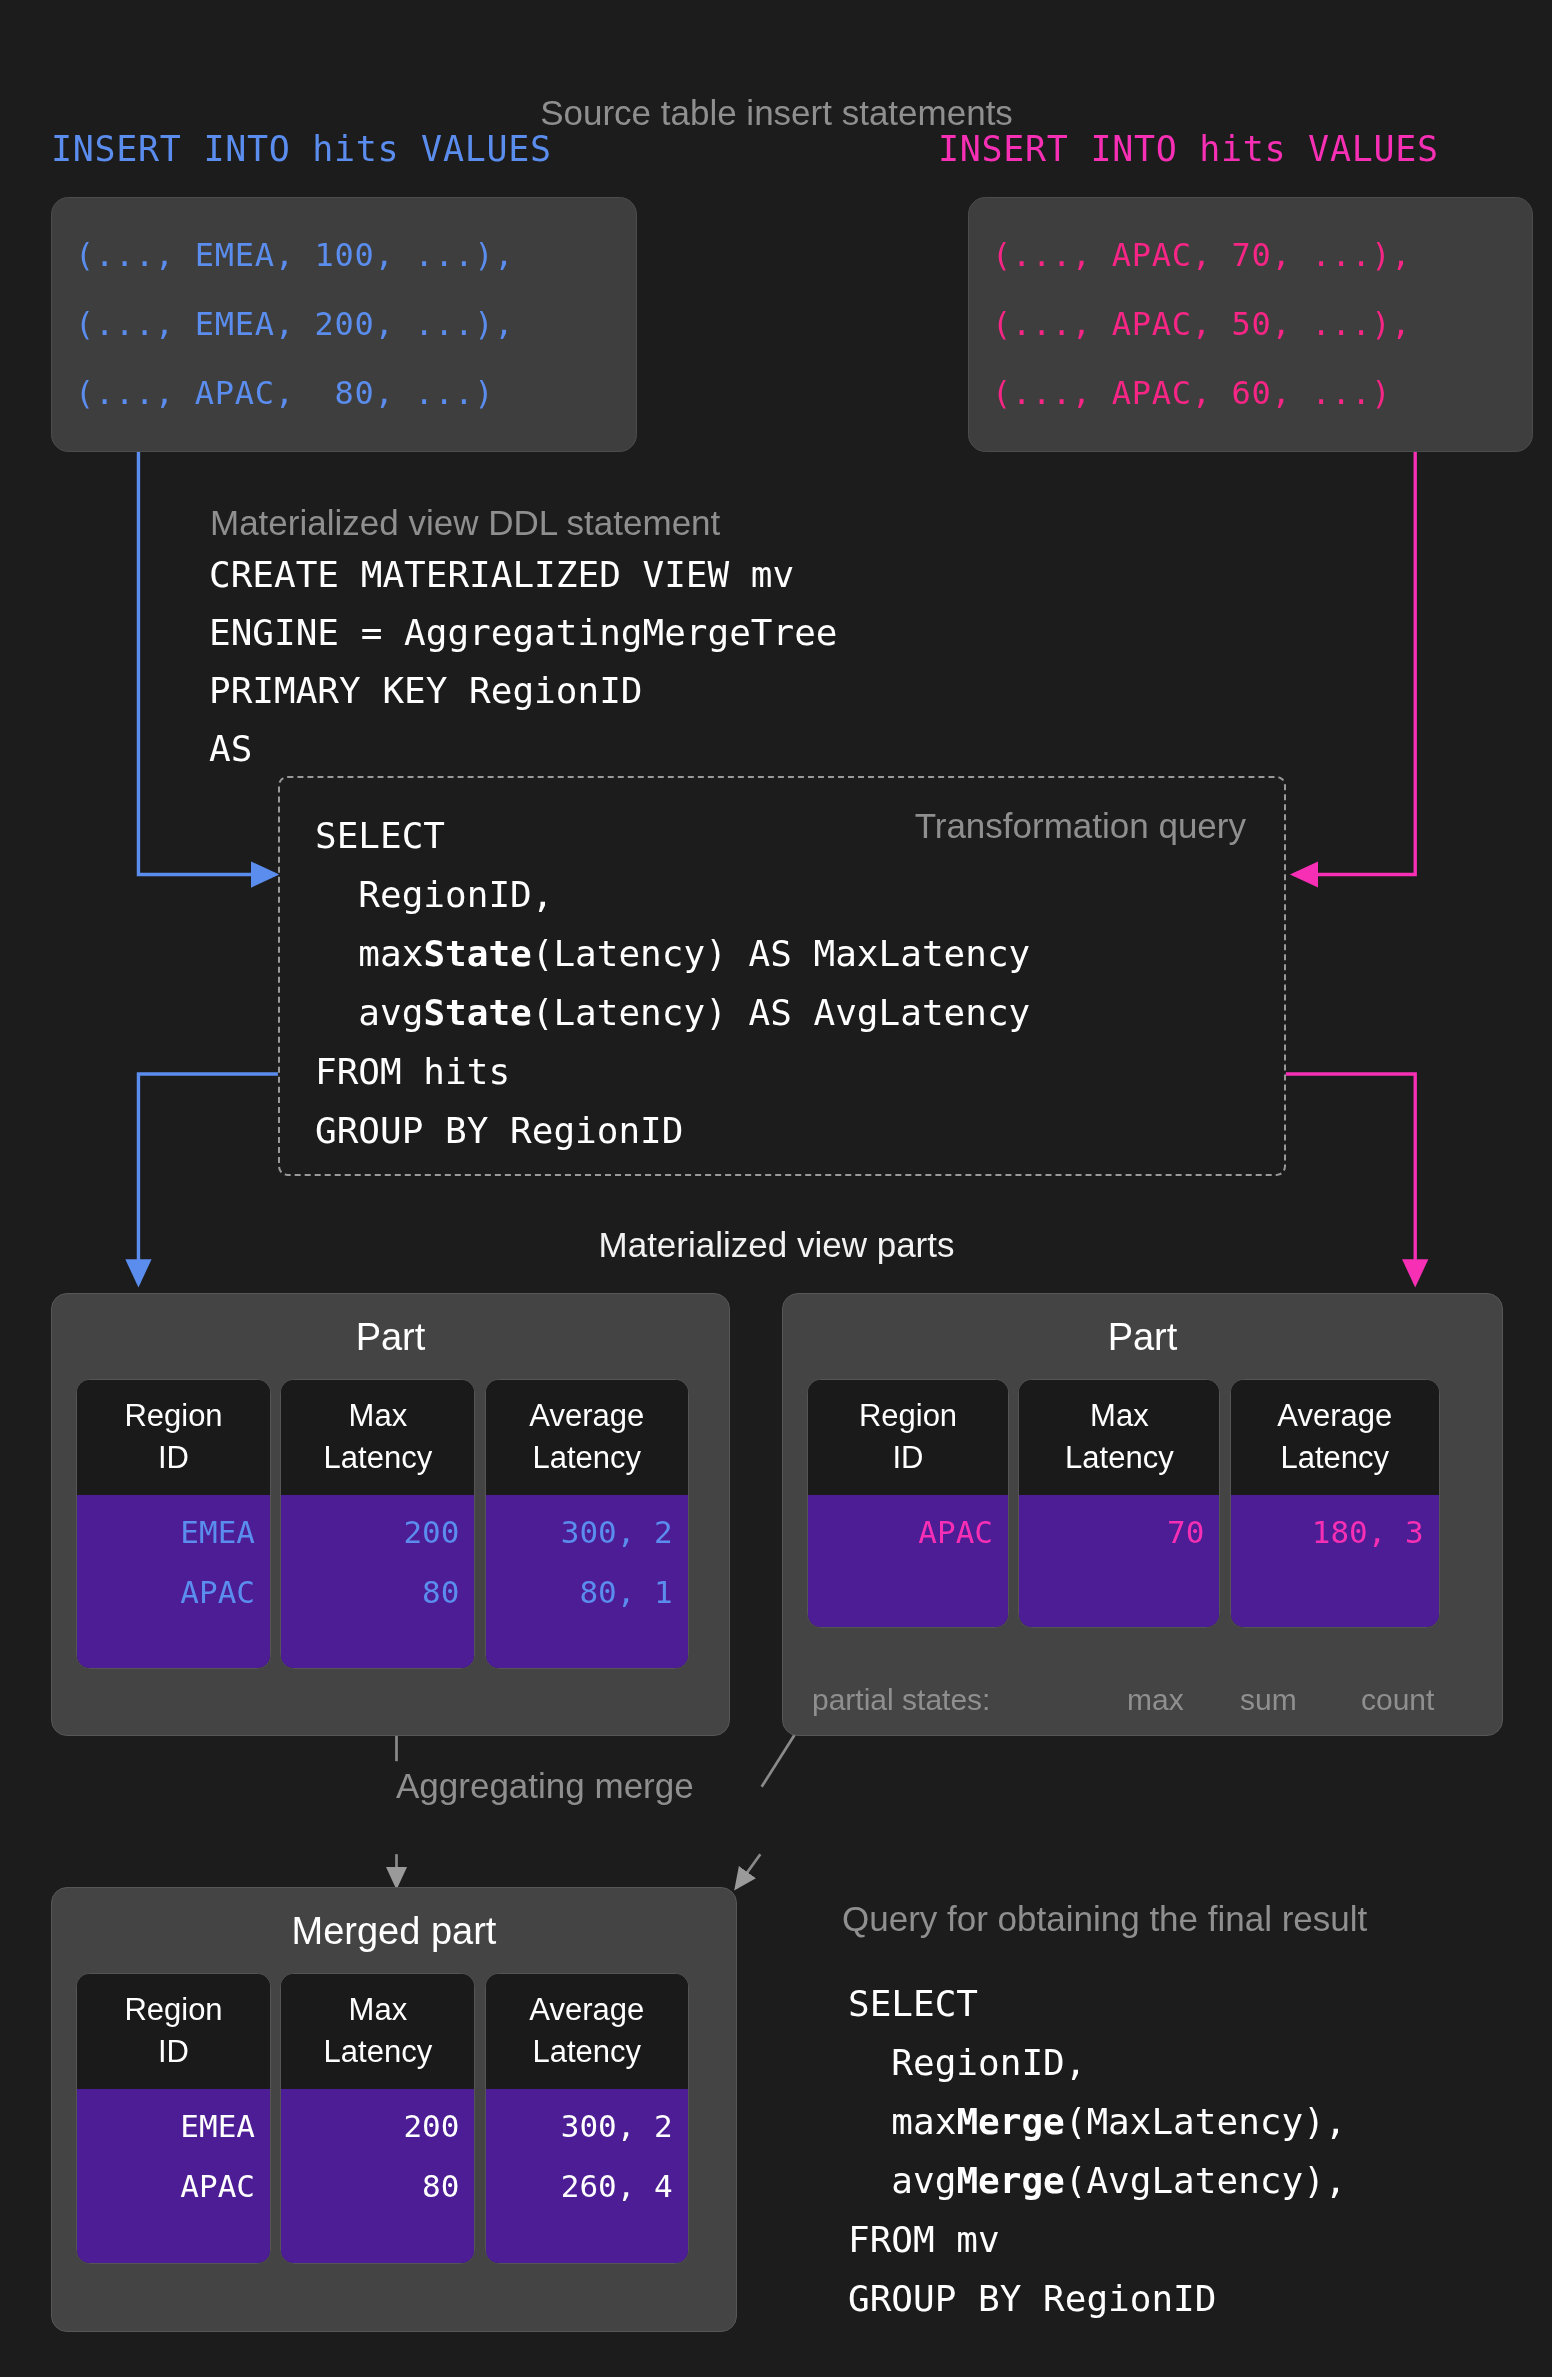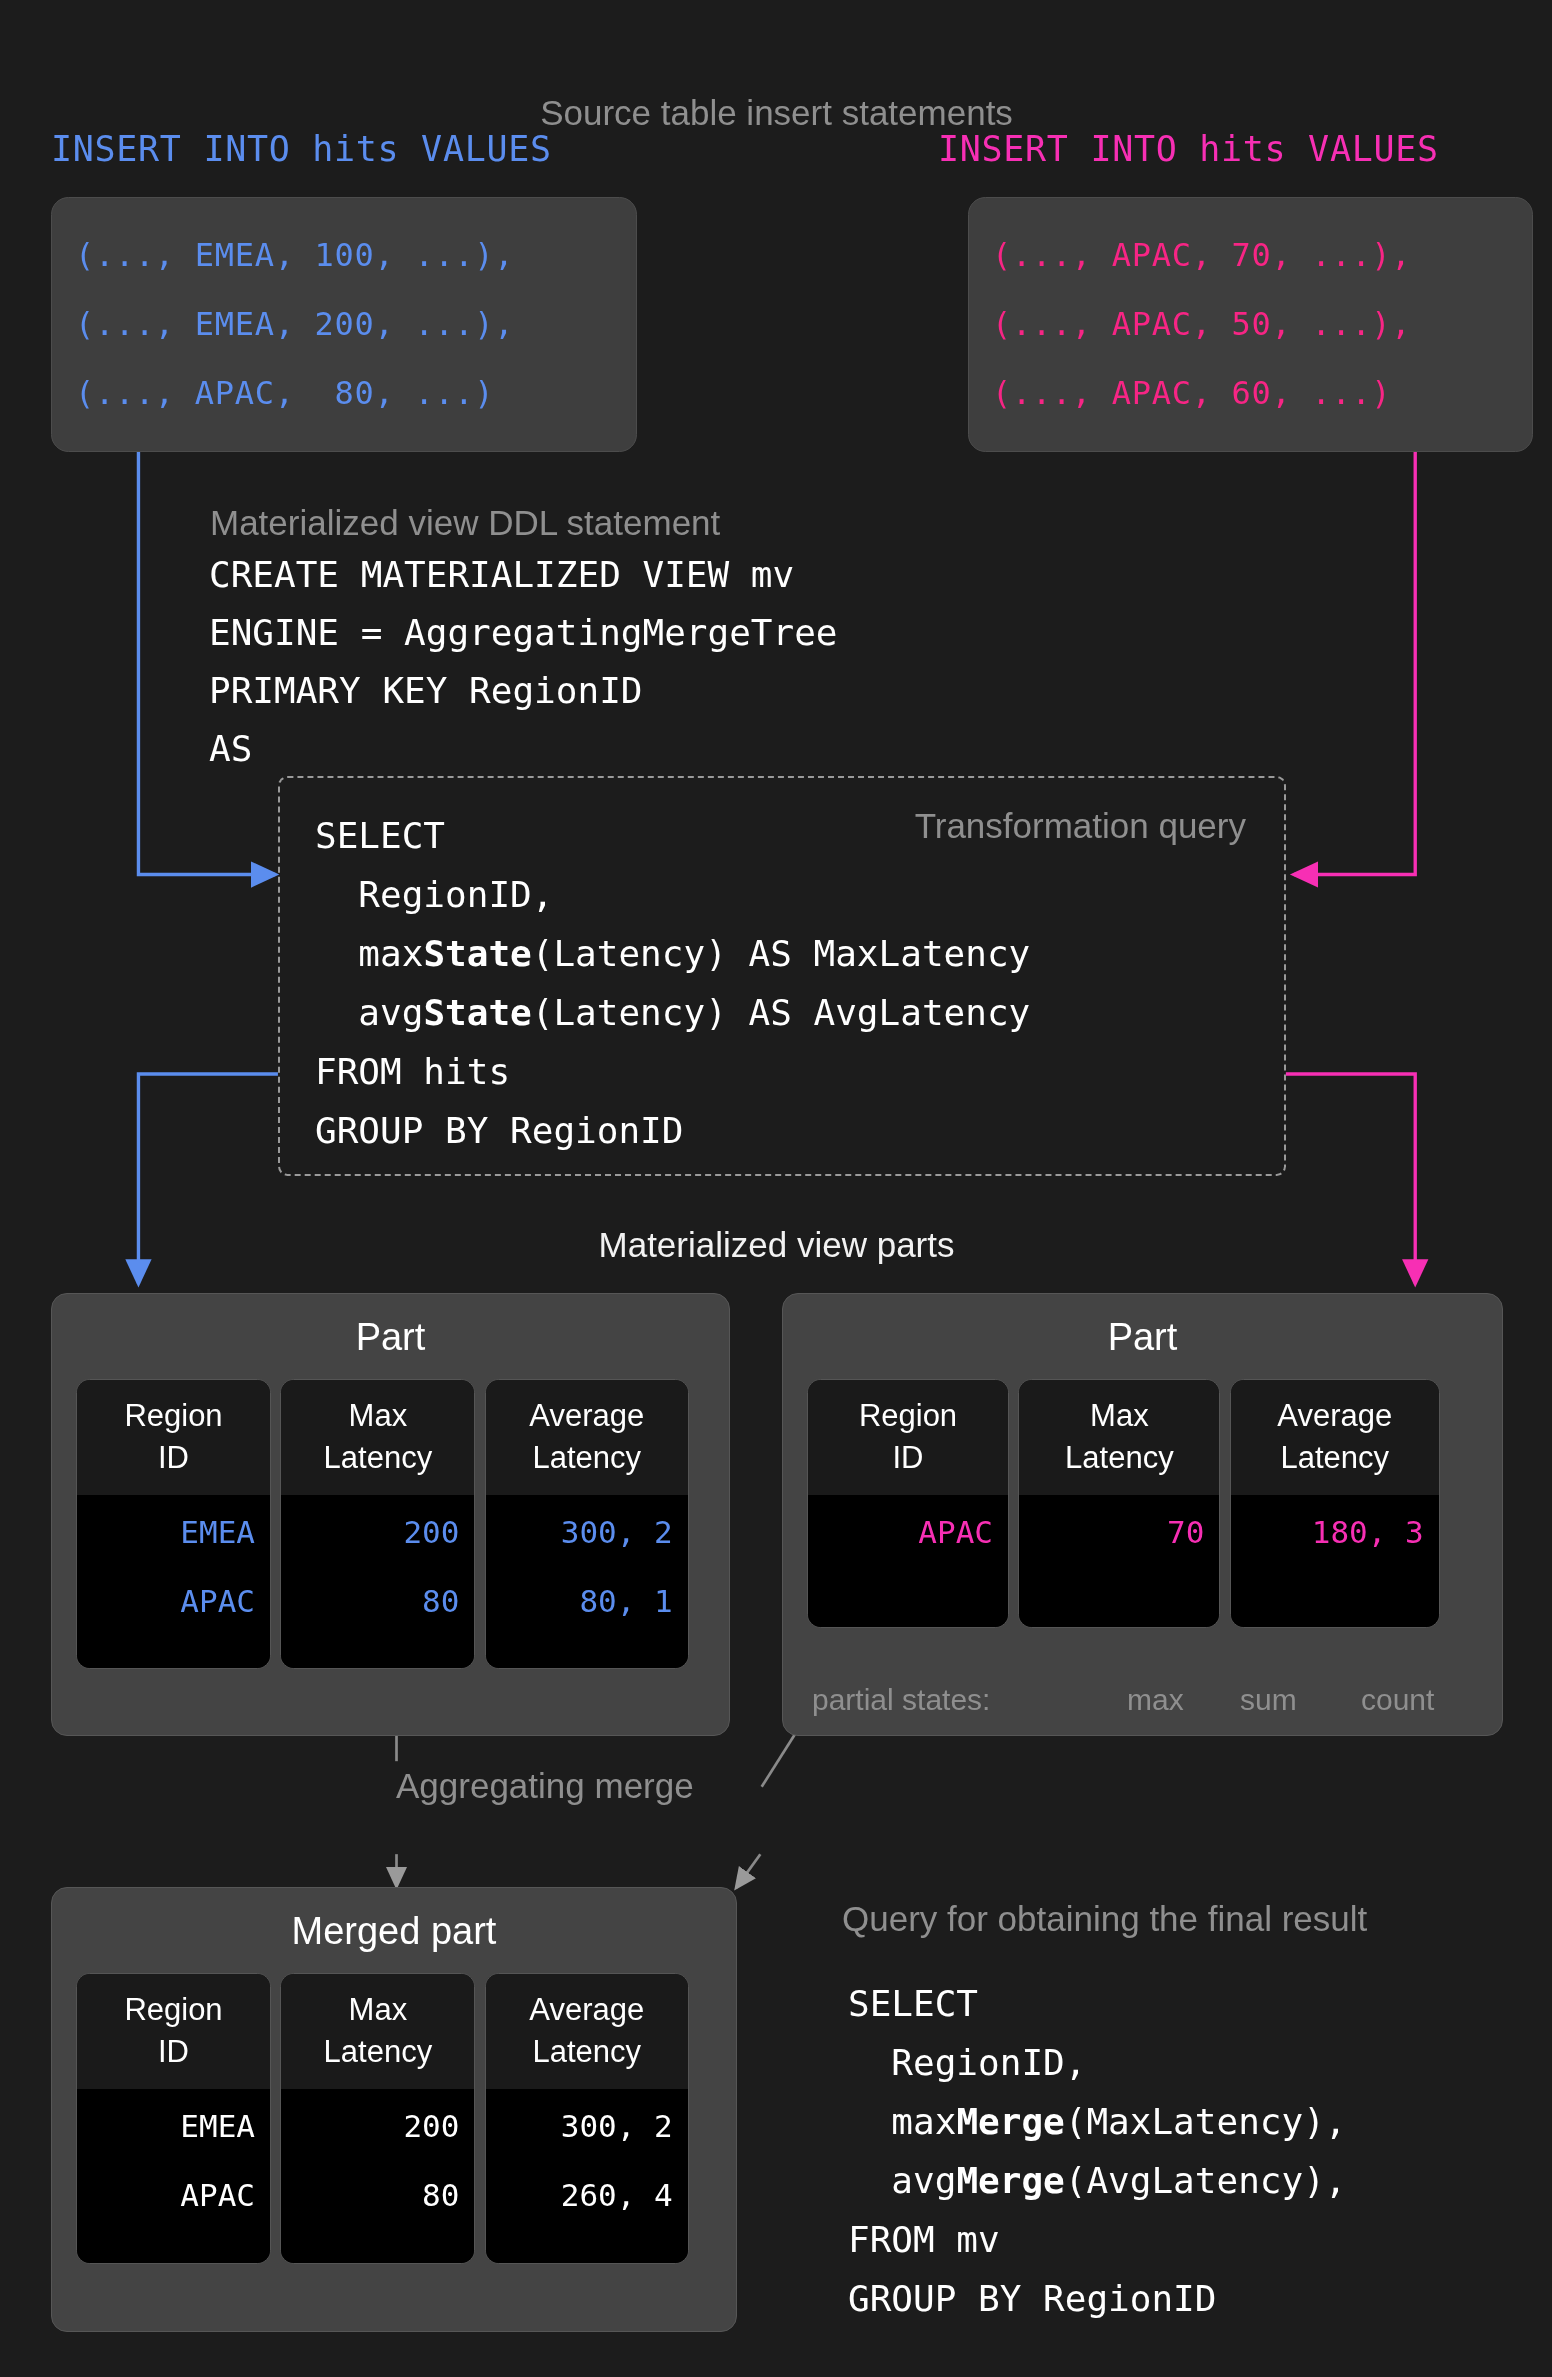--- a/index.html
+++ b/index.html
@@ -110,26 +110,26 @@
   .col-head {
     background: #1a1a1a;
     color: #ffffff;
     font-size: 31px;
     line-height: 42px;
     text-align: center;
     padding: 15px 10.8px 16px 10.8px;
     white-space: pre;
   }
   .col-body {
-    background: #000000;
+    background: #4c1d95;
     flex: 1;
     padding: 16px 15px 17.5px 15px;
     display: flex;
     flex-direction: column;
-    gap: 27px;
+    gap: 18px;
   }
   .cell {
     font-size: 31px;
     line-height: 42px;
     text-align: right;
     white-space: pre;
   }
   .cell.white { color: #ffffff; }
   .cell.blue { color: #5b8dee; }
   .cell.pink { color: #f72fb4; }

